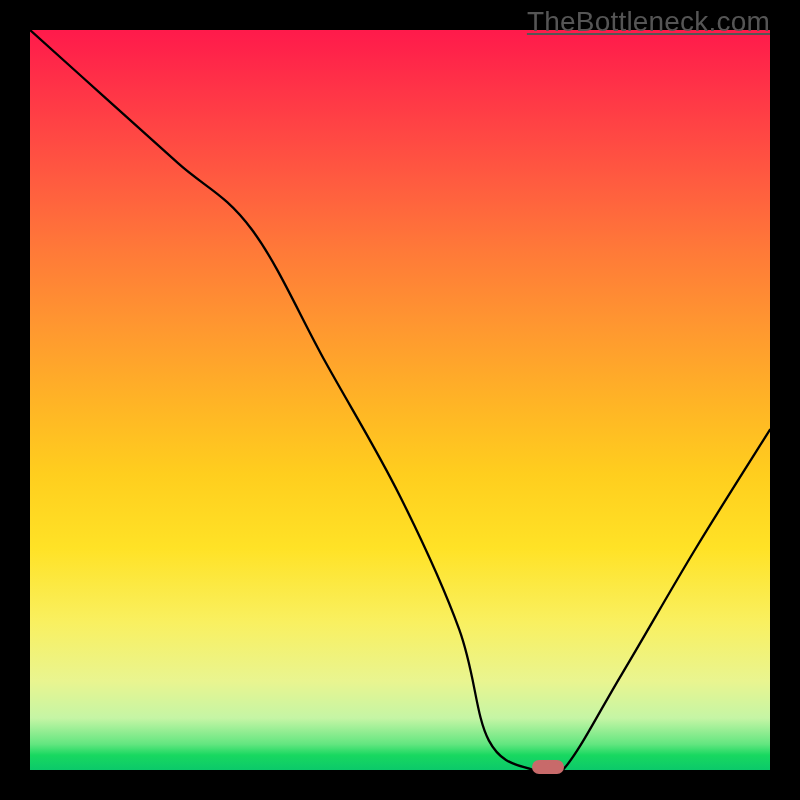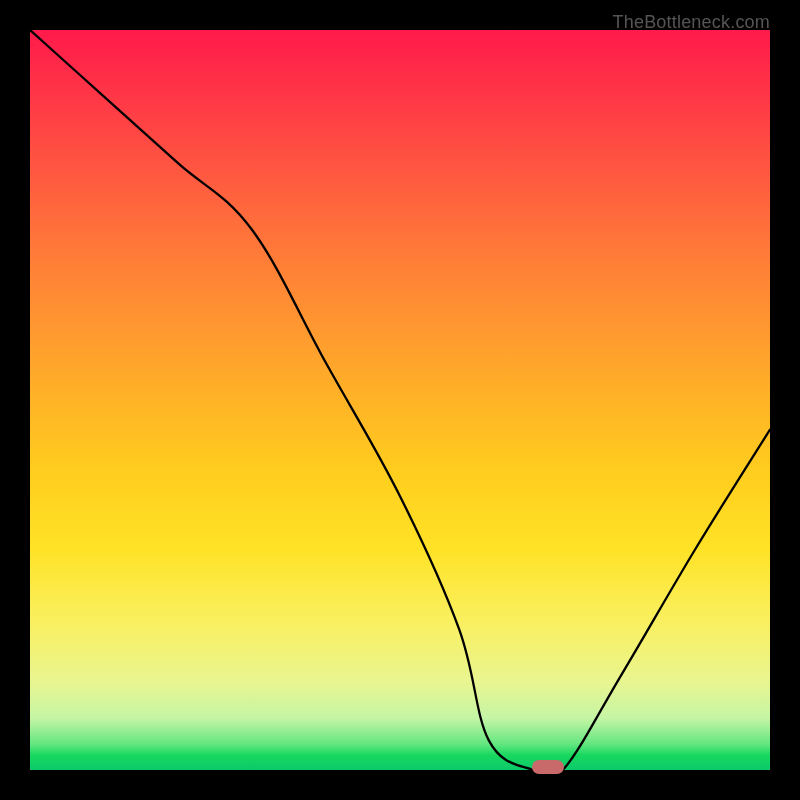--- a/index.html
+++ b/index.html
@@ -12,27 +12,28 @@
     font-family: Arial, sans-serif;
   }
   .container {
     position: relative;
     width: 800px;
     height: 800px;
     background: #000;
   }
   .watermark {
     position: absolute;
-    top: 12px;
+    top: 6px;
     right: 30px;
     color: #555;
-    font-size: 18px;
+    font-size: 28px;
     font-weight: 500;
     letter-spacing: 0.2px;
     z-index: 20;
+    text-decoration: underline;
   }
   .plot-area {
     position: absolute;
     left: 30px;
     top: 30px;
     width: 740px;
     height: 740px;
     
     background: linear-gradient(
       to bottom,

